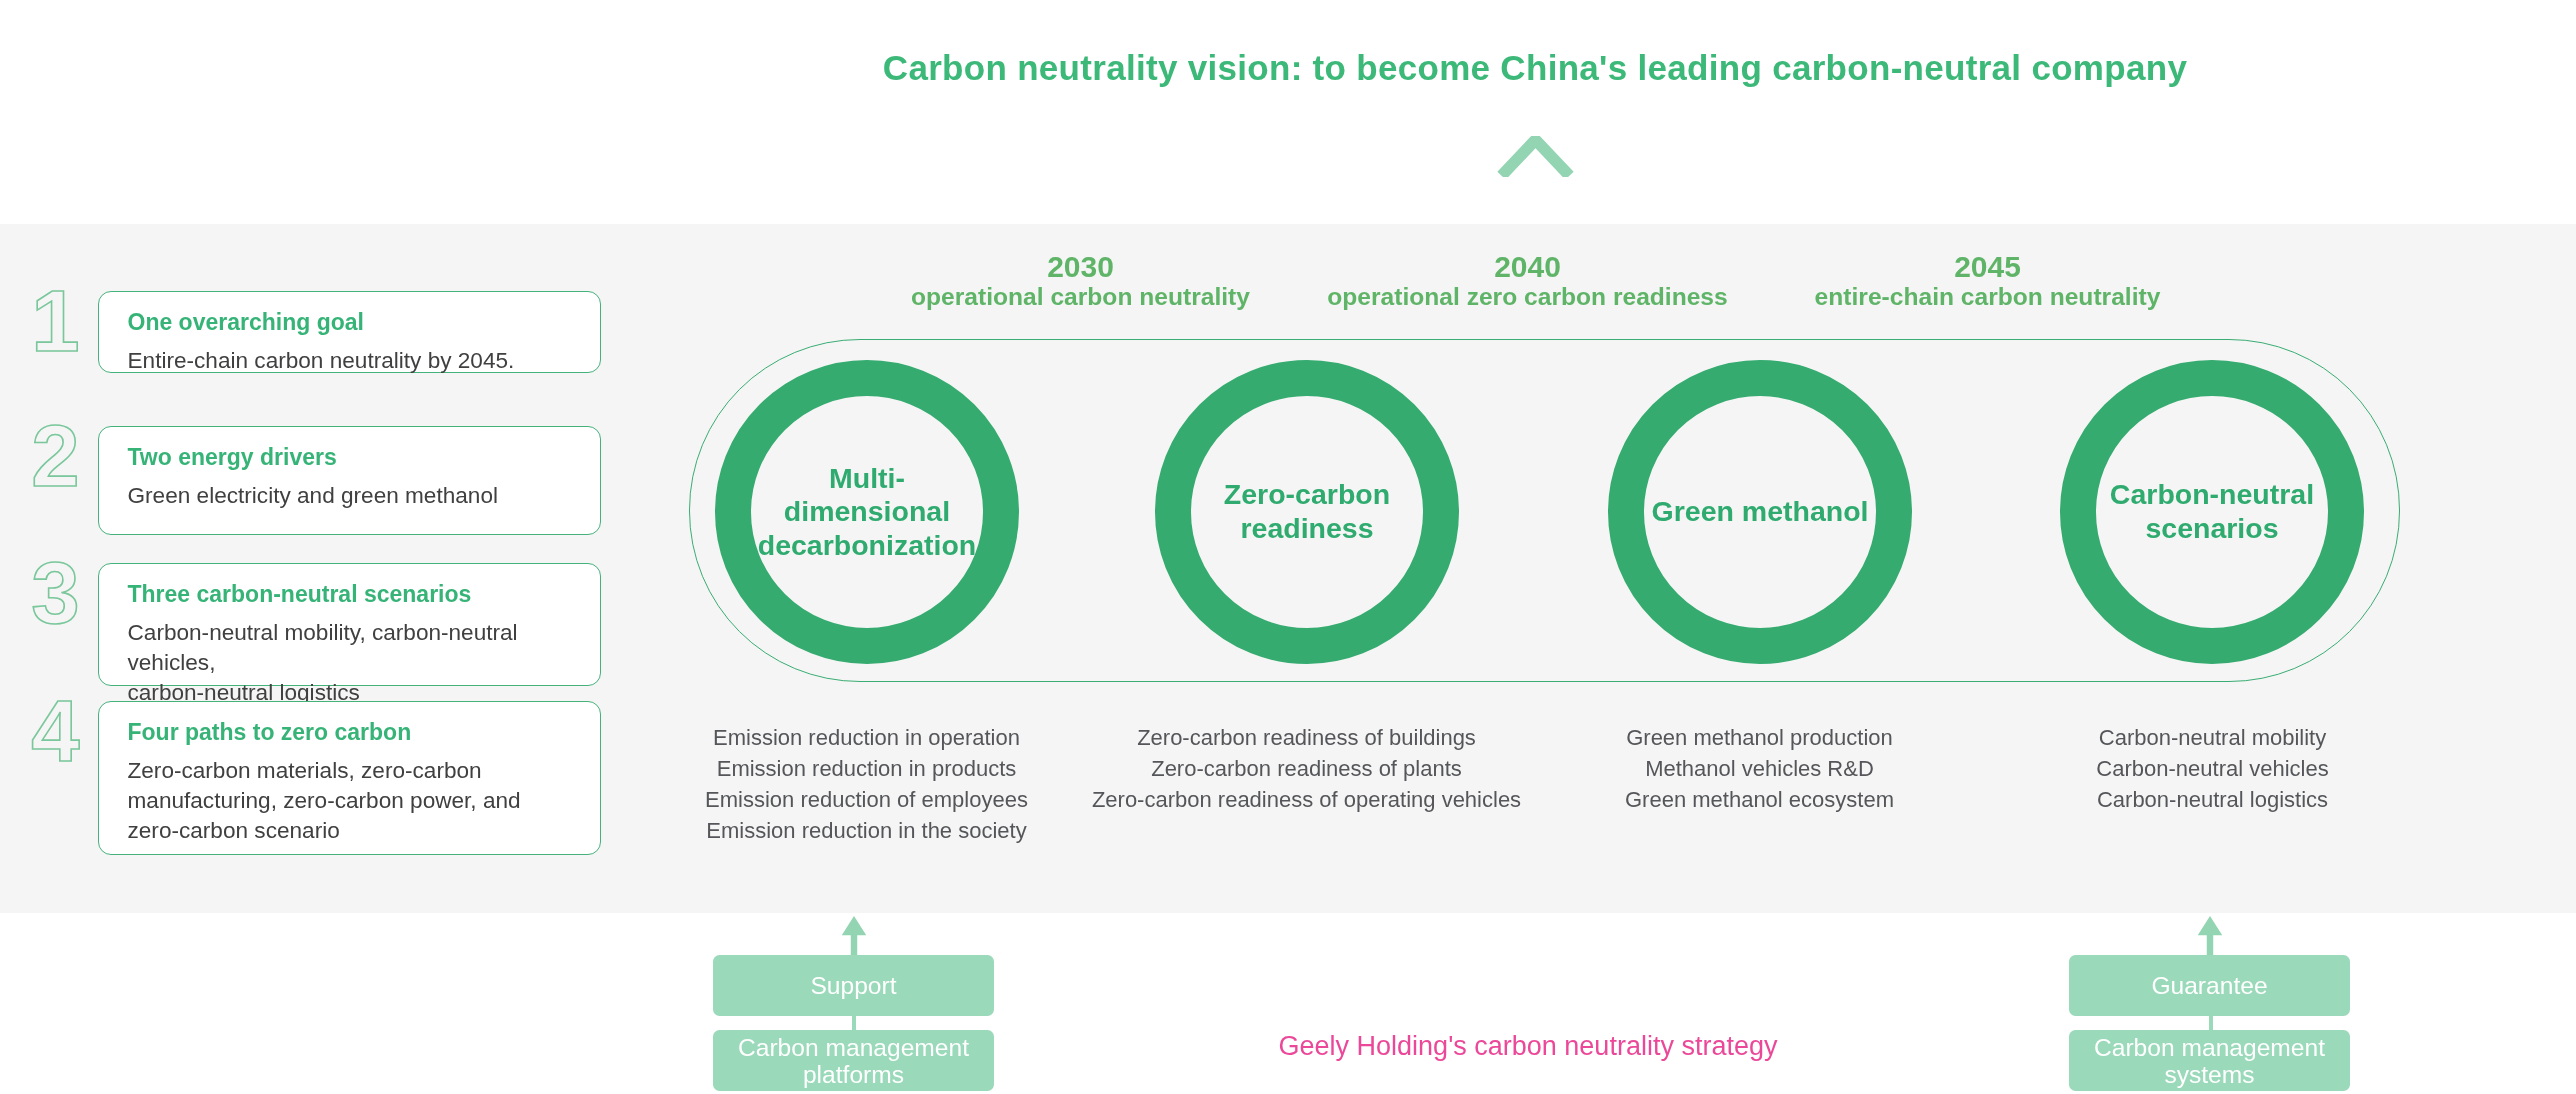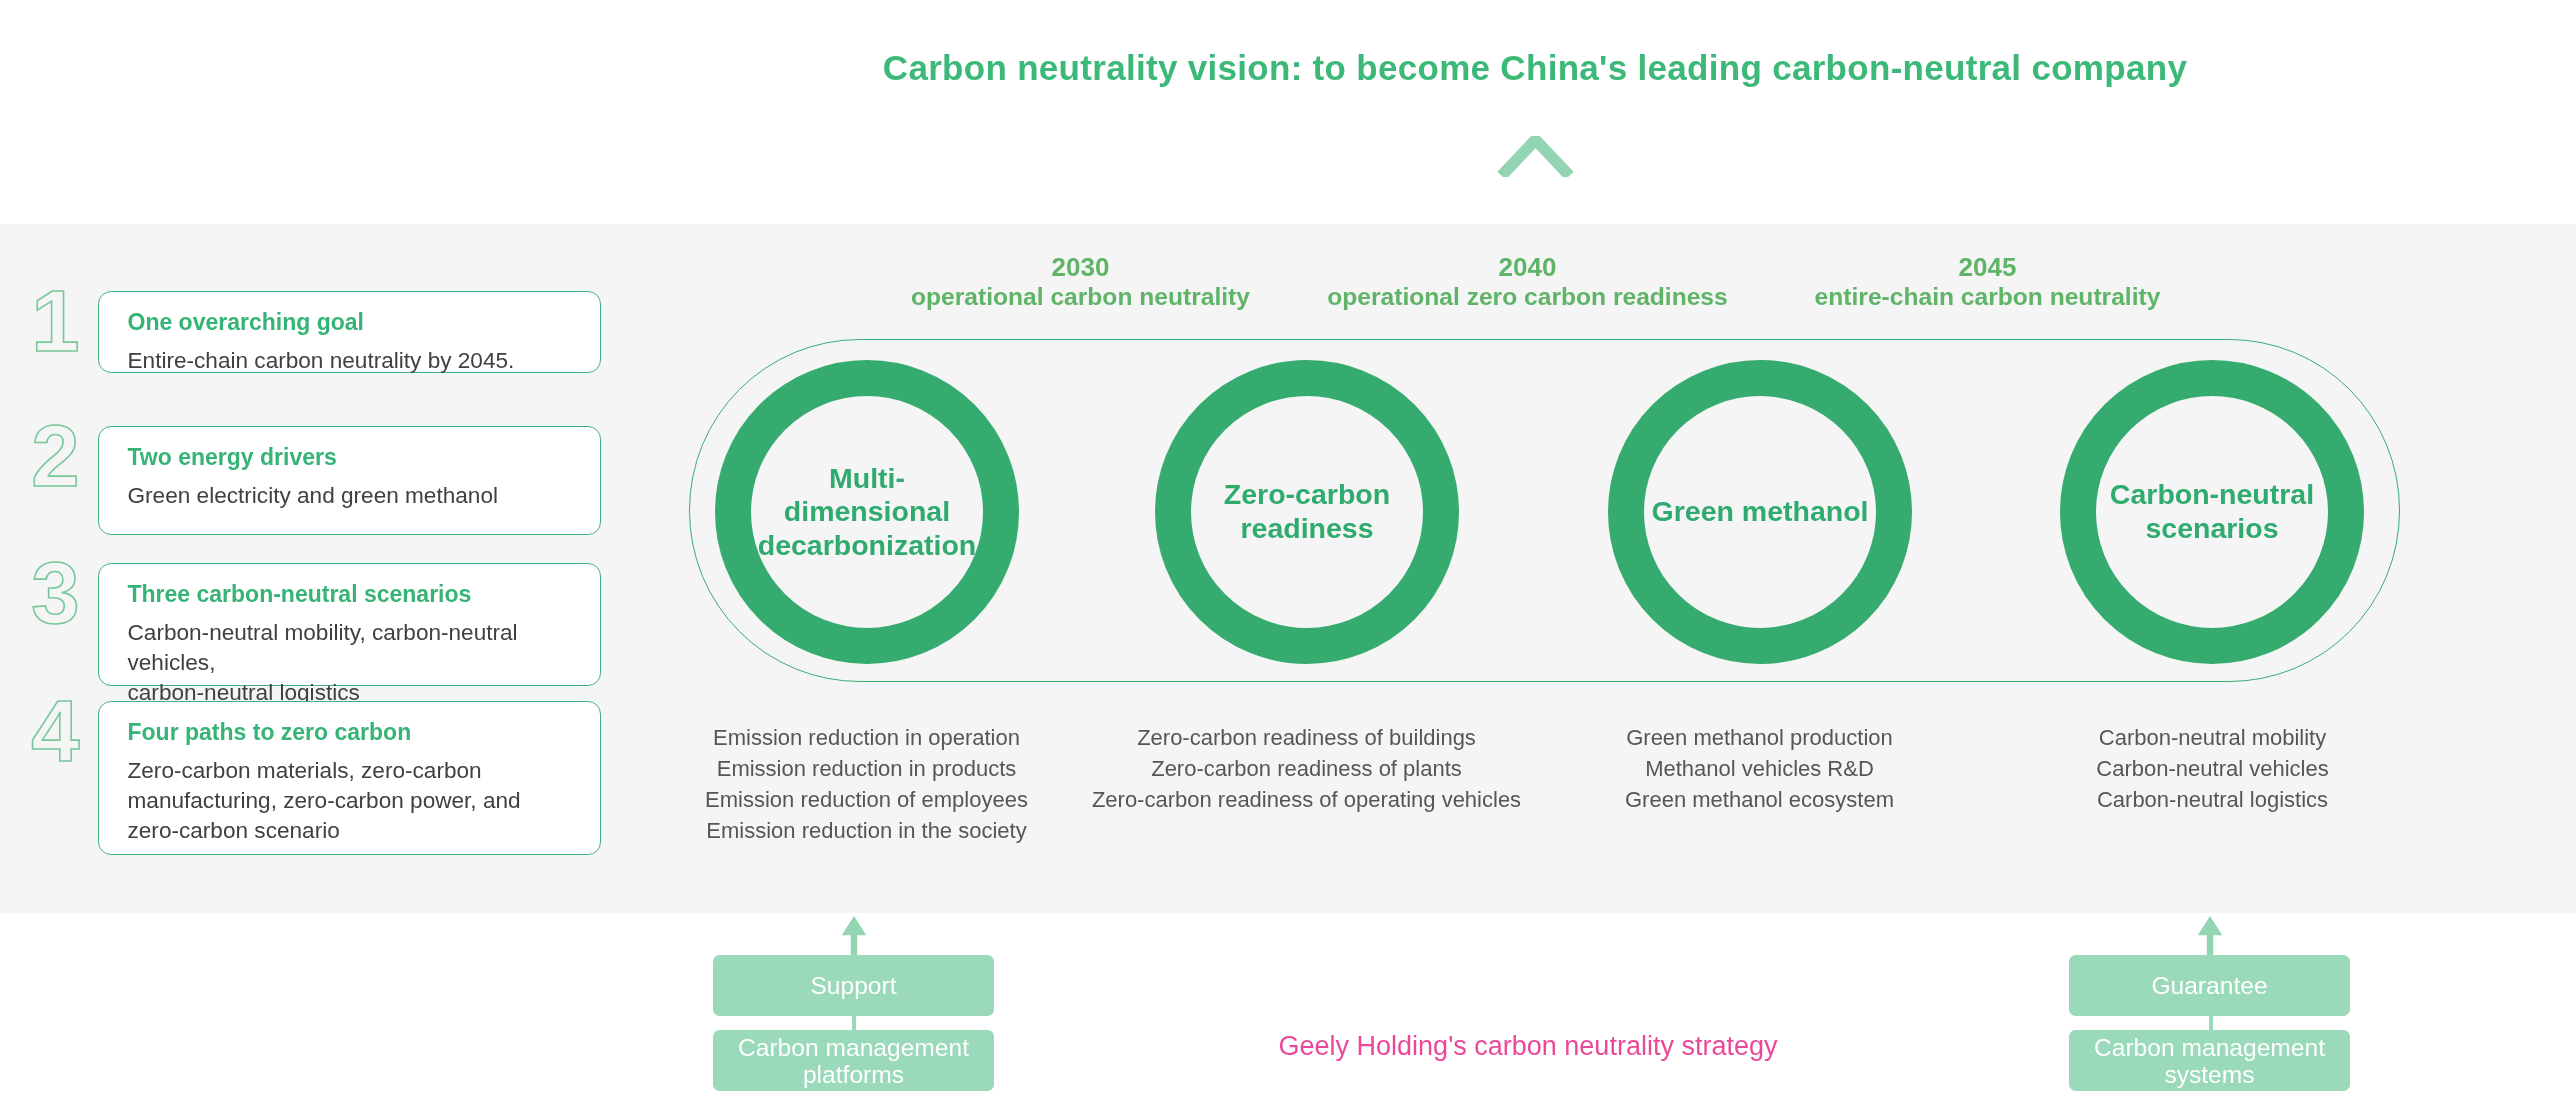--- a/index.html
+++ b/index.html
@@ -67,21 +67,21 @@
   }
   
   .milestone {
     position: absolute;
     top: 239px;
     width: 595px;
     text-align: center;
     color: #5fb468;
     font-weight: 700;
   }
-  .milestone .year { font-size: 26px; line-height: 28.5px; }
+  .milestone .year { font-size: 30px; line-height: 28.5px; }
   .milestone .label { font-size: 24.6px; line-height: 30px; }
   
   .pill-outline {
     position: absolute;
     left: 689px; top: 325px;
     width: 1711px; height: 343px;
     border: 1.3px solid #3aad74;
     border-radius: 171px;
   }
   .pillar-circle {

